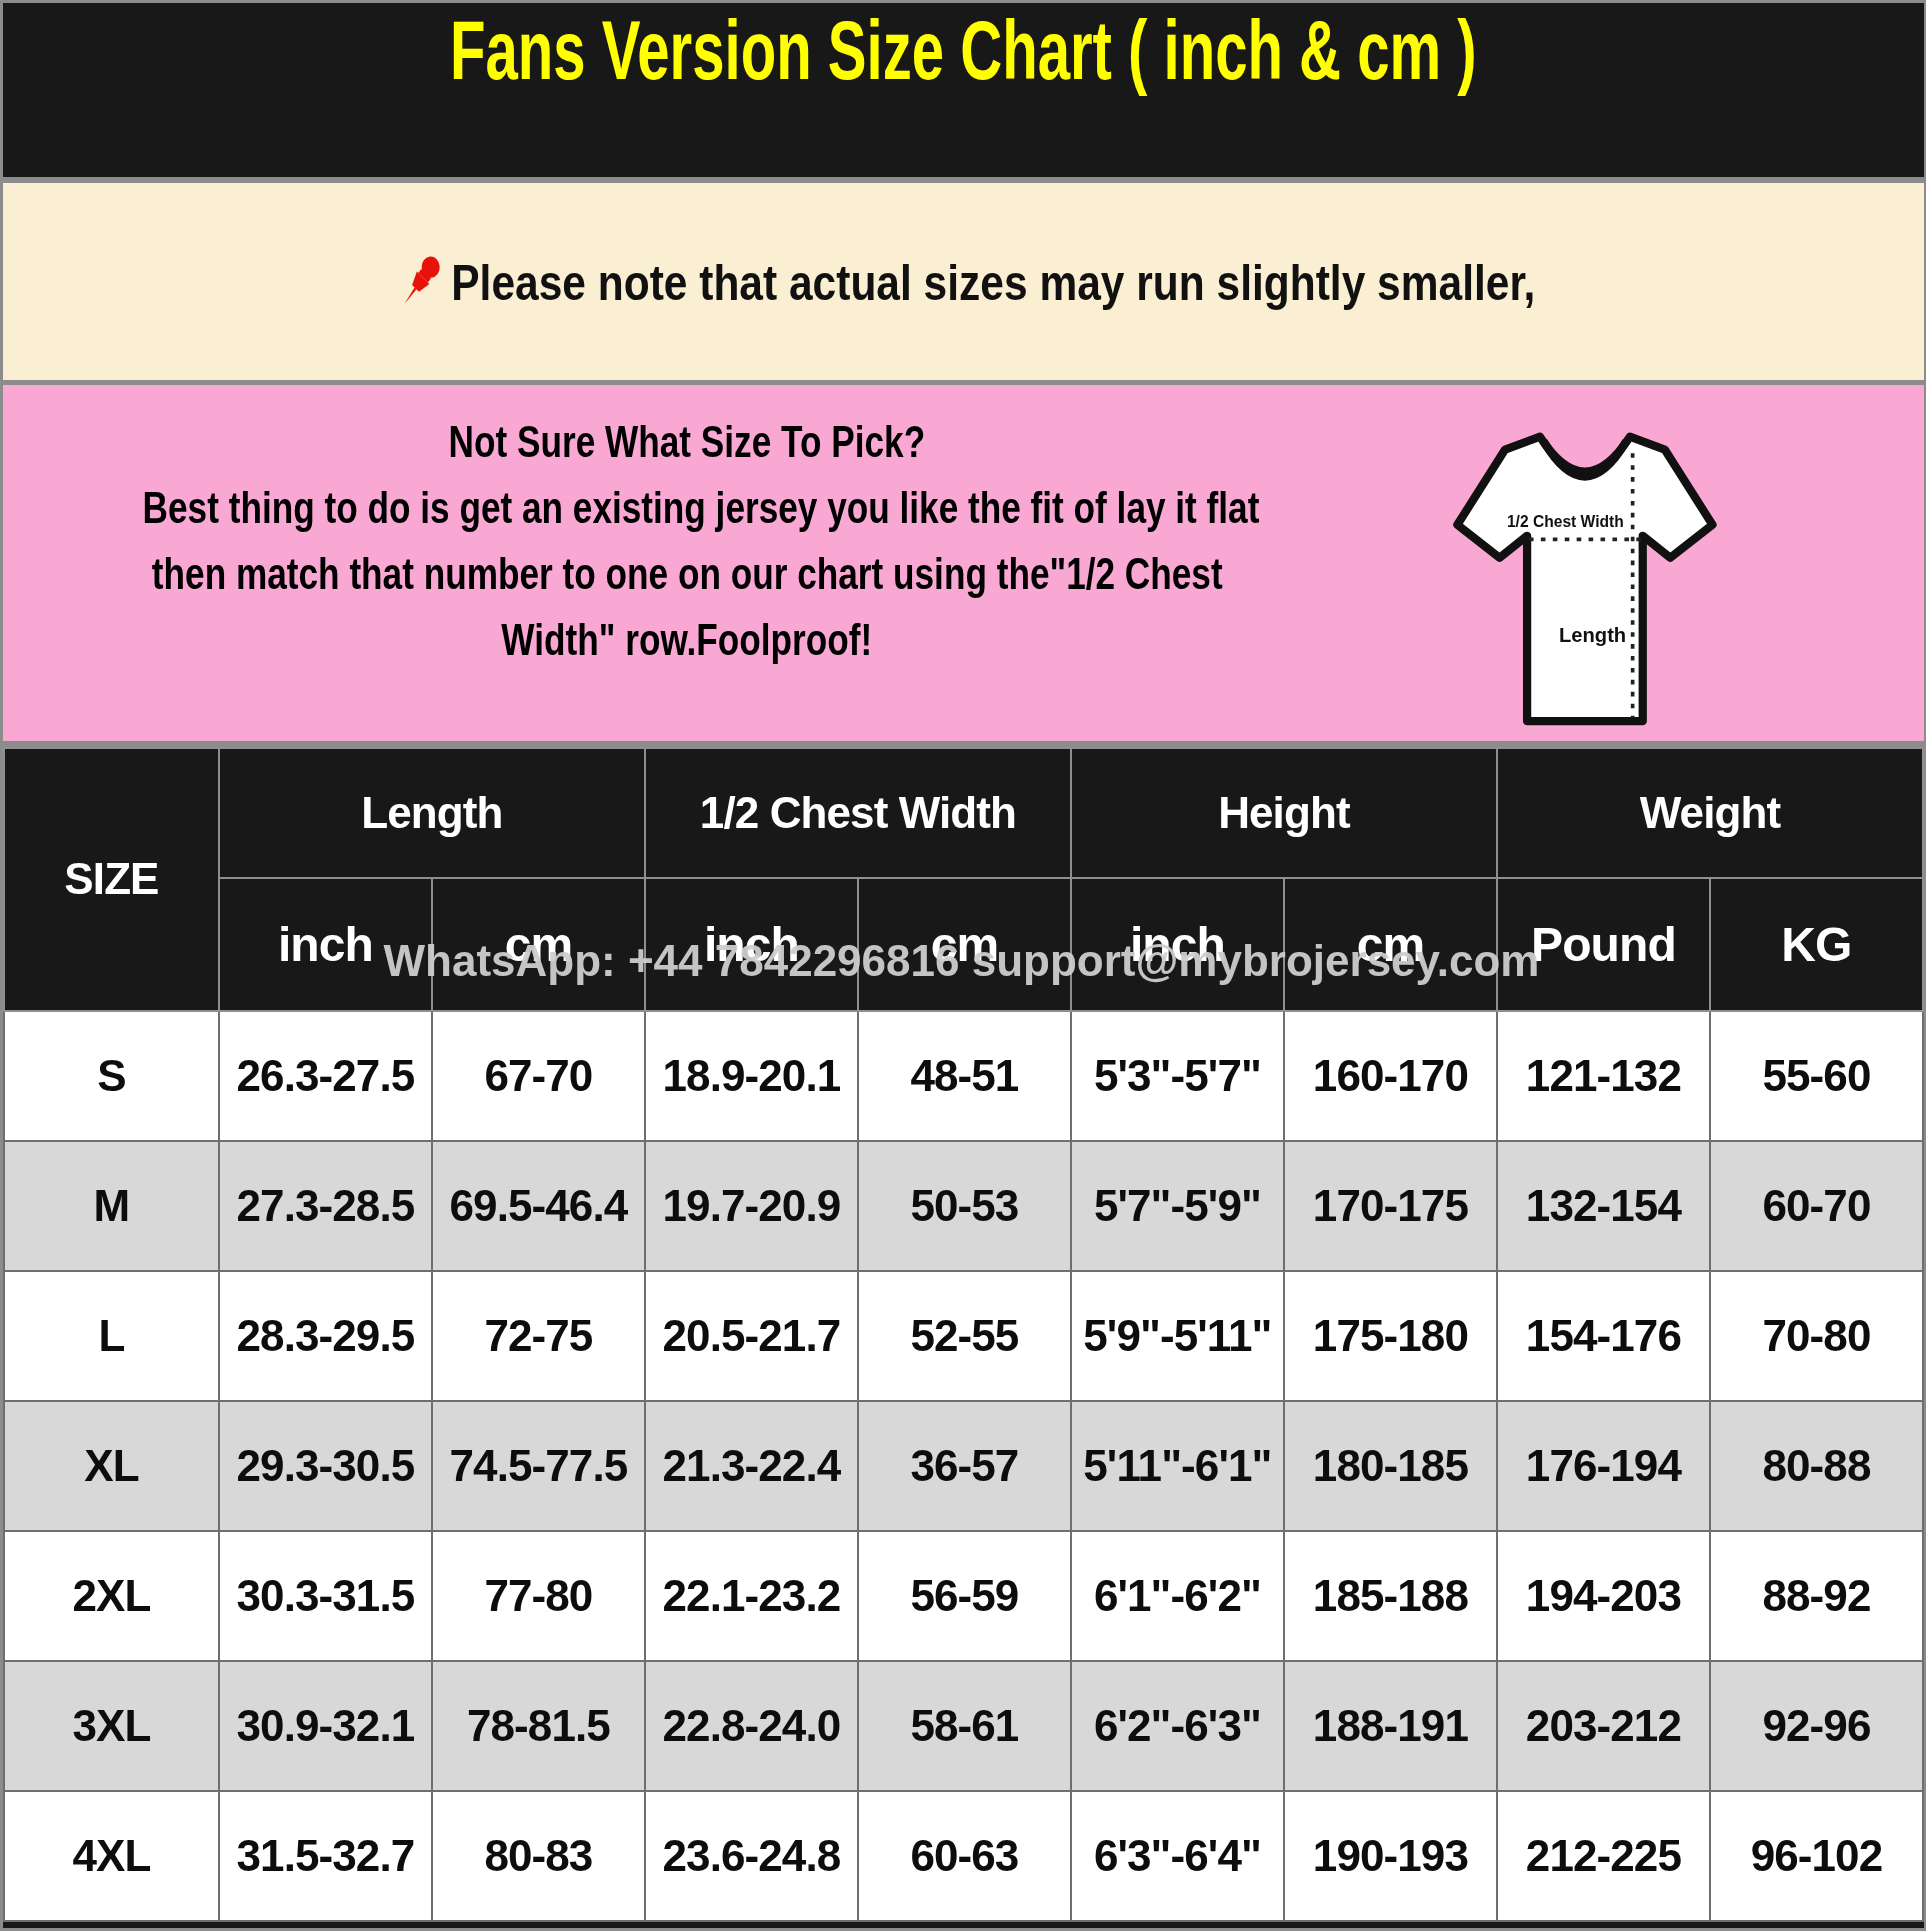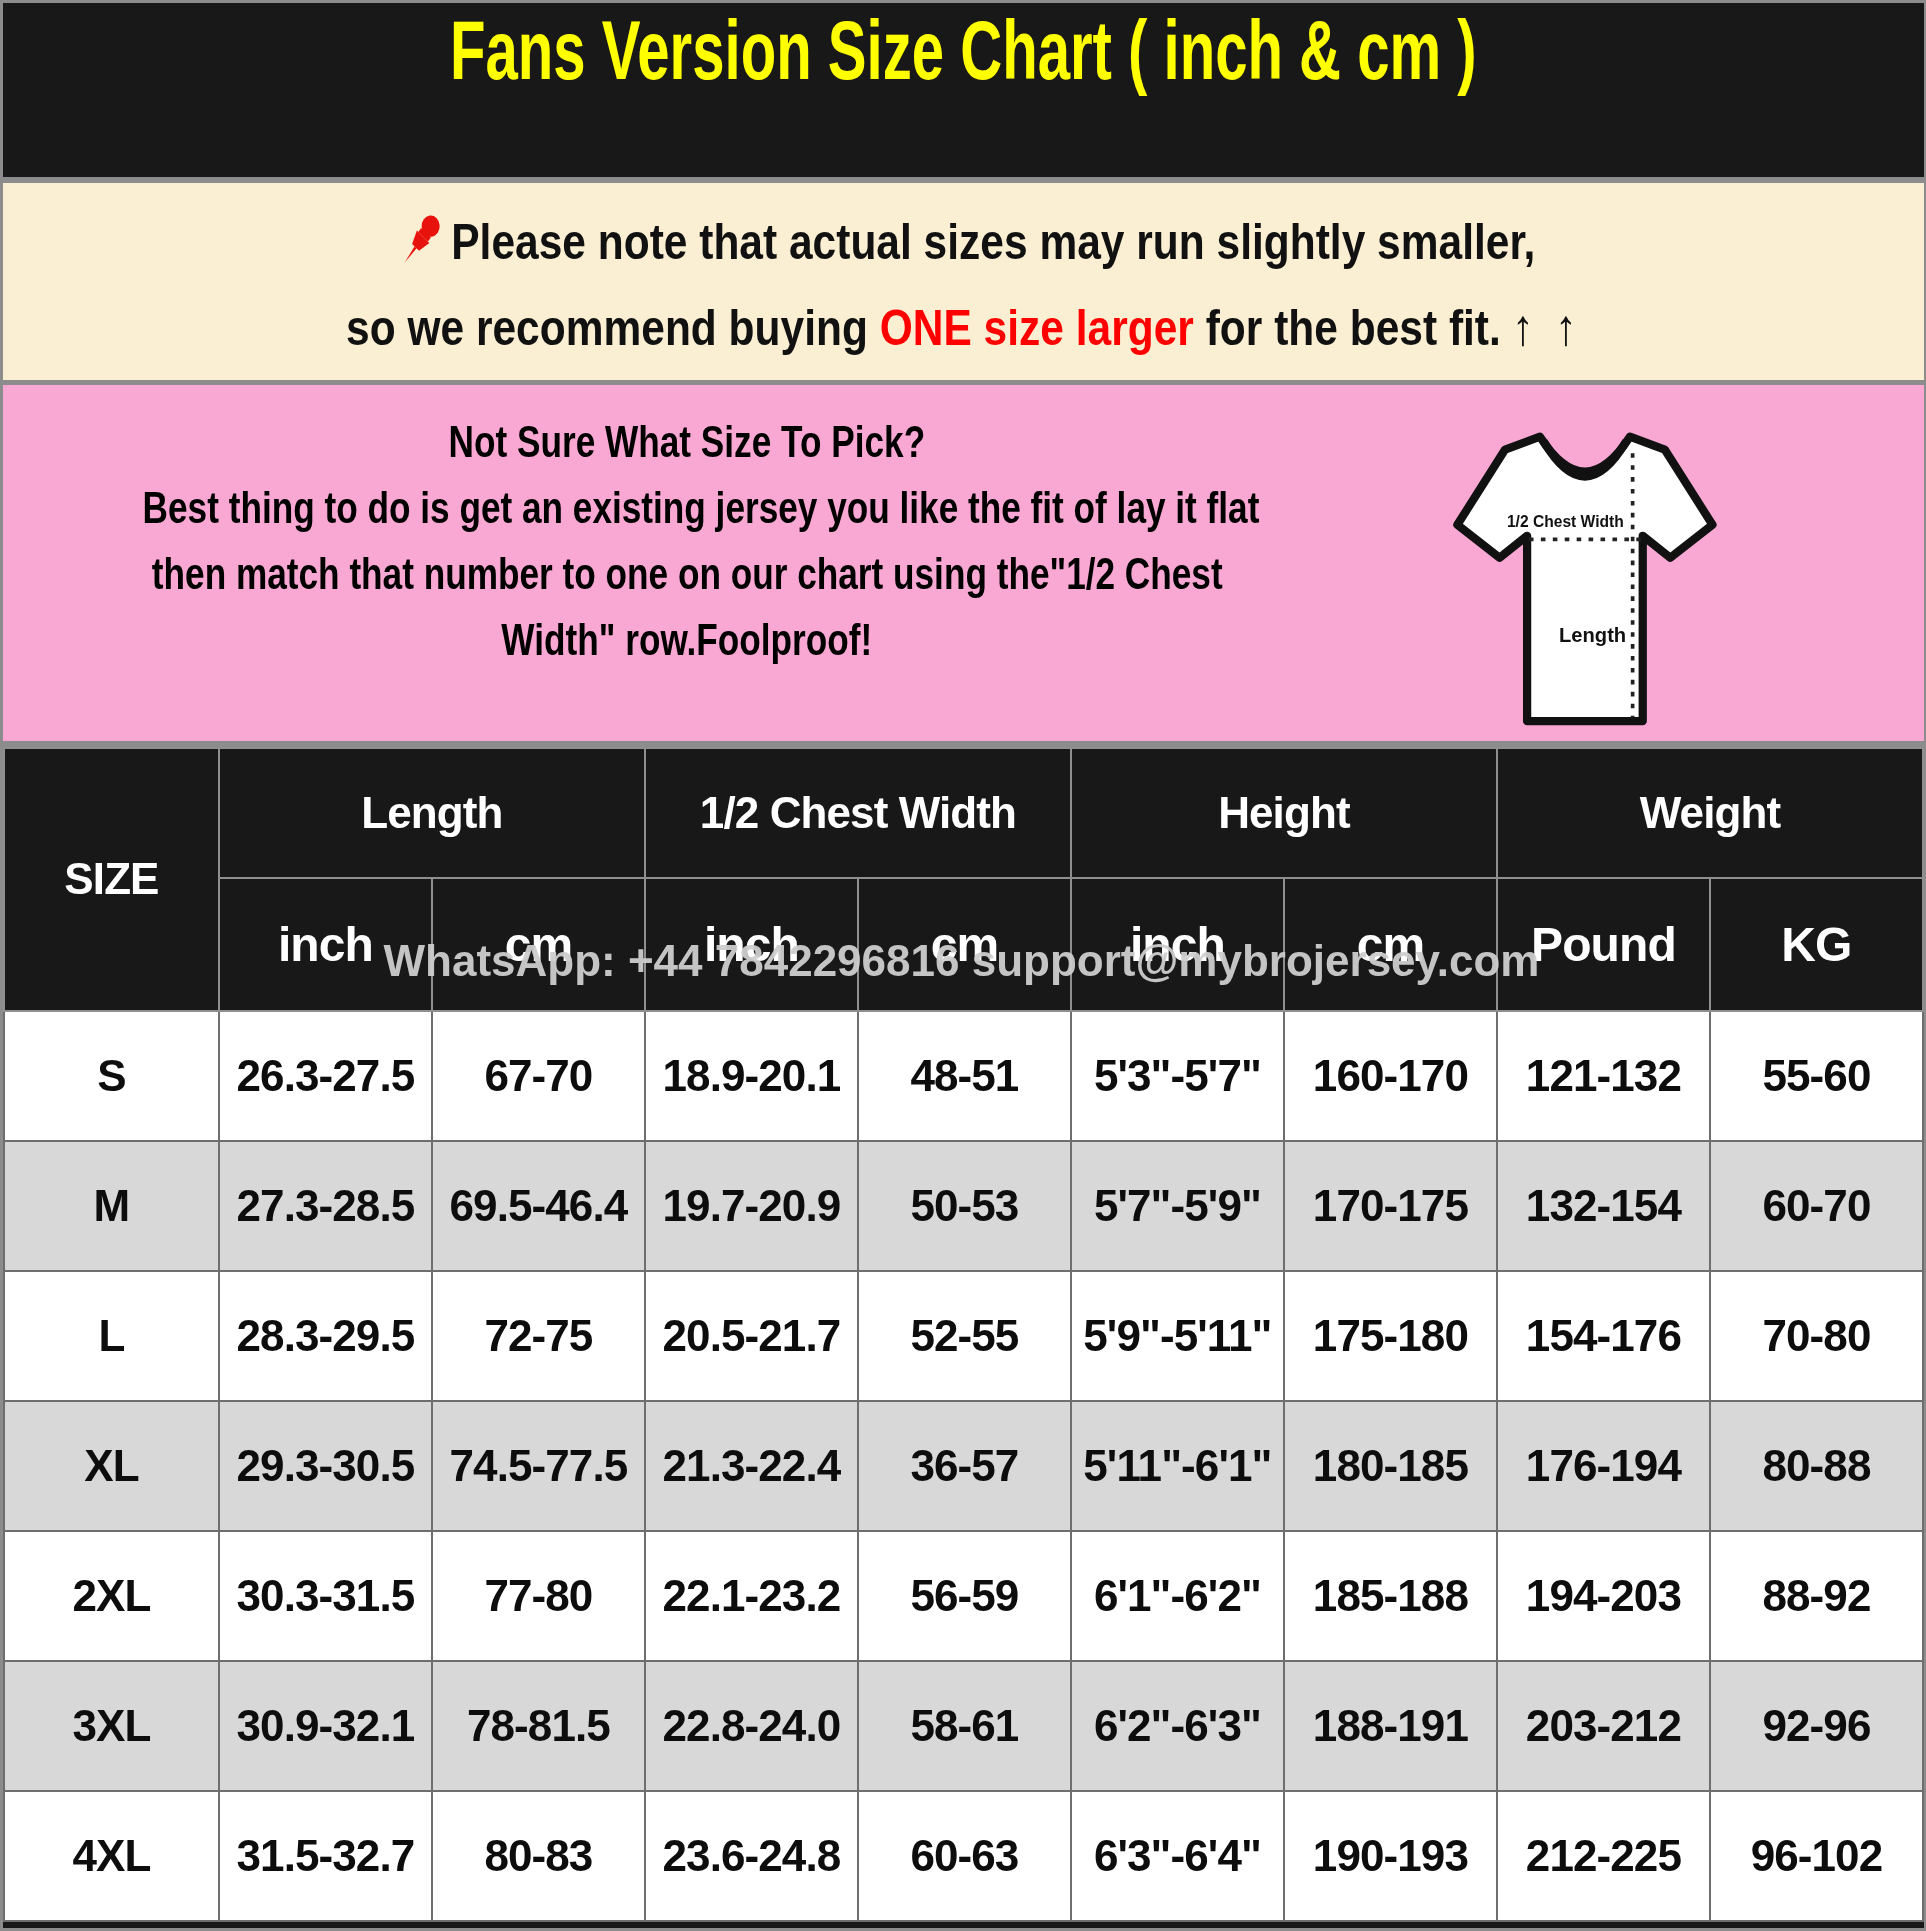--- a/index.html
+++ b/index.html
@@ -77,25 +77,20 @@
     <div class="note-line">
       <span class="cond85">
         <svg class="pin-svg" viewBox="0 0 64 64">
           <g transform="rotate(40 32 32)" fill="#e8120c">
             <circle cx="32" cy="15" r="10"></circle>
             <rect x="25" y="23" width="14" height="5"></rect>
             <path d="M23 28 h18 l-4 13 h-10 z"></path>
             <path d="M30.6 41 h2.8 L32 60 z"></path>
           </g>
         </svg><span>Please note that actual sizes may run slightly smaller,</span>
-      </span>
-    </div>
-    <div class="note-line">
-      <span class="cond85">
-        <span>so we recommend buying </span><span class="note-red">ONE size larger</span><span> for the best fit.</span><span class="arrows">↑ ↑</span>
       </span>
     </div>
   </div>
 
   <div class="bar"></div>
 
   <div class="howto">
     <div class="howto-text">
       <div class="iline"><span class="cond80">Not Sure What Size To Pick?</span></div>
       <div class="iline"><span class="cond80">Best thing to do is get an existing jersey you like the fit of lay it flat</span></div>

